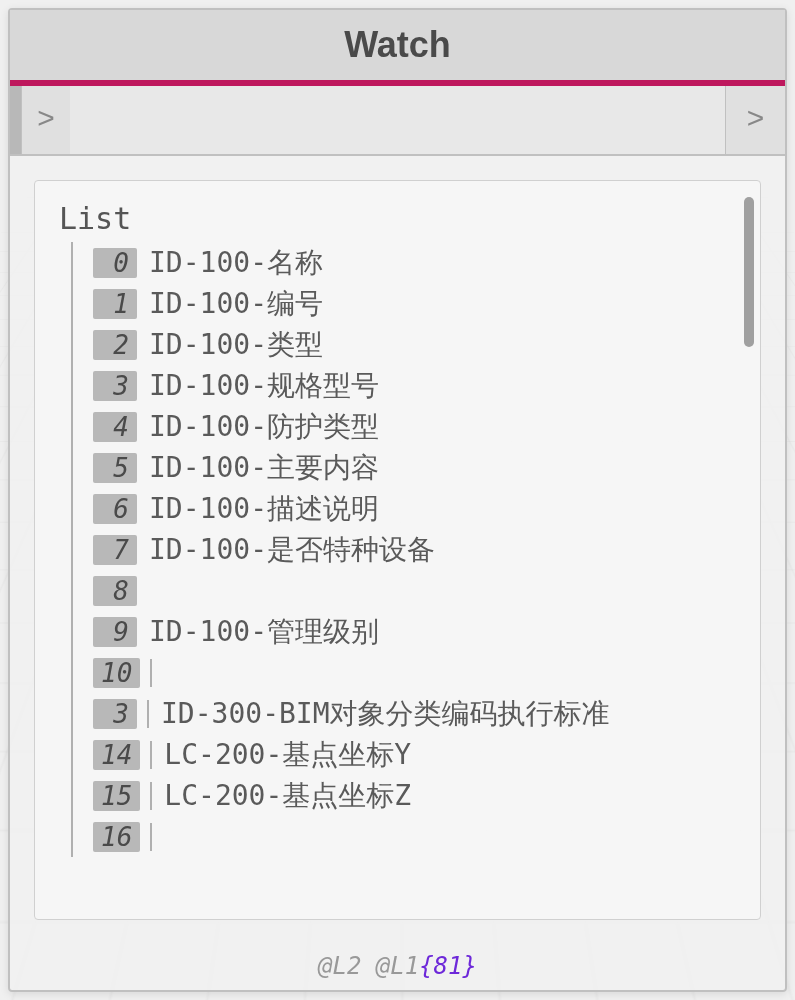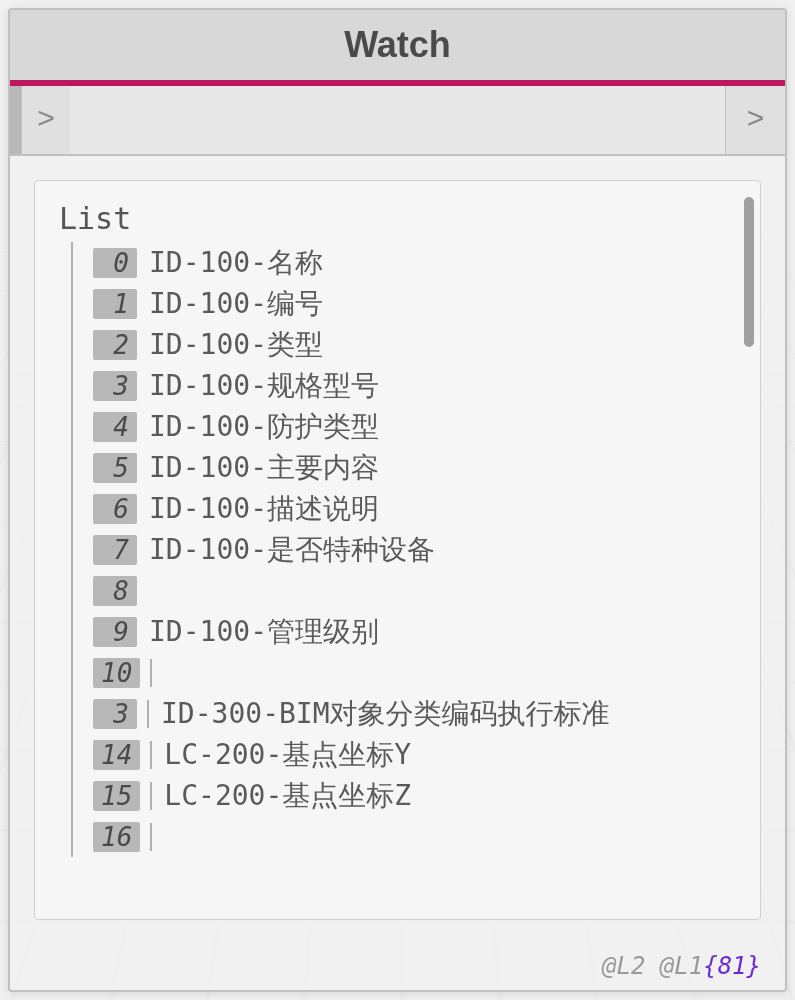--- a/index.html
+++ b/index.html
@@ -170,21 +170,21 @@
       right: 6px;
       top: 16px;
       width: 10px;
       height: 150px;
       background: #a0a0a0;
       border-radius: 5px;
     }
     
     .footer-bar {
       display: flex;
-      justify-content: flex-end;
+      justify-content: center;
       align-items: center;
       padding: 8px 24px 10px 24px;
       font-size: 24px;
       font-family: 'Consolas', monospace;
     }
     
     .footer-left {
       color: #999;
       font-style: italic;
     }

